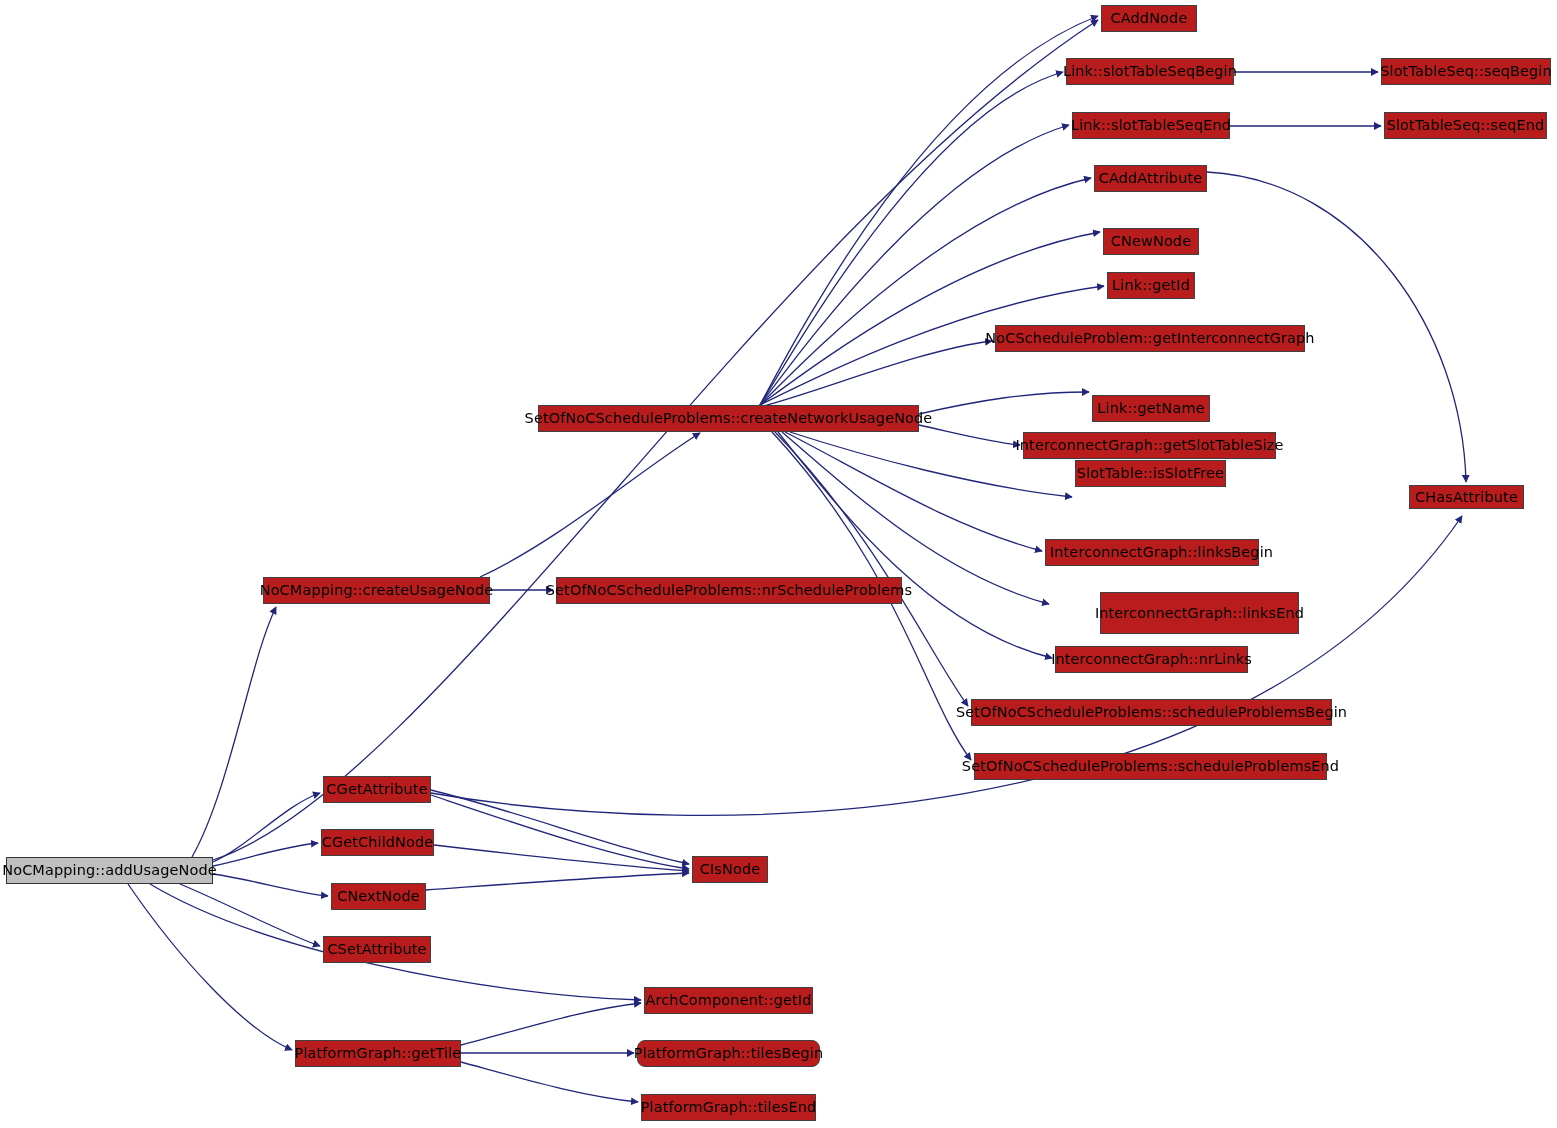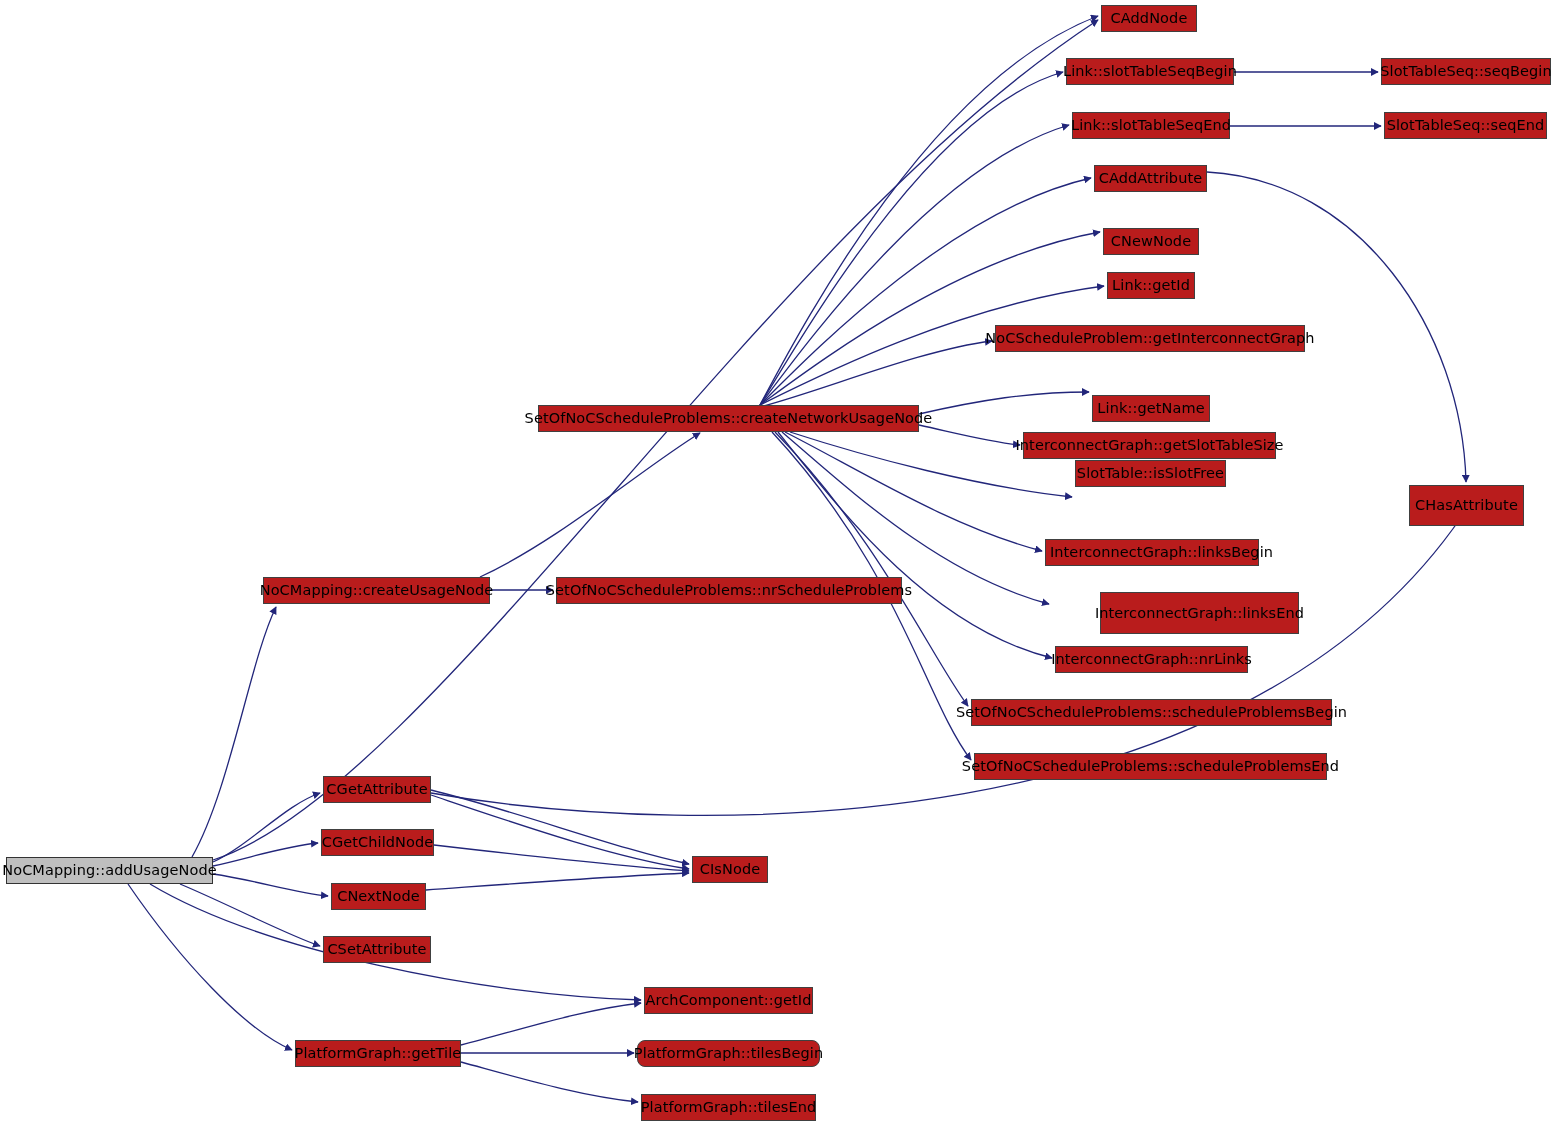--- a/index.html
+++ b/index.html
@@ -148,21 +148,21 @@
       </div>
       <div class="node" style="left: 974px; top: 753px; width: 353px; height: 27px;">
         <span class="lbl">SetOfNoCScheduleProblems::scheduleProblemsEnd</span>
       </div>
       <div class="node" style="left: 1381px; top: 58px; width: 170px; height: 27px;">
         <span class="lbl">SlotTableSeq::seqBegin</span>
       </div>
       <div class="node" style="left: 1384px; top: 112px; width: 163px; height: 27px;">
         <span class="lbl">SlotTableSeq::seqEnd</span>
       </div>
-      <div class="node" style="left: 1409px; top: 485px; width: 115px; height: 41px;">
+      <div class="node" style="left: 1409px; top: 485px; width: 115px; height: 24px;">
         <span class="lbl">CHasAttribute</span>
       </div>
       <div class="node" style="left: 323px; top: 776px; width: 108px; height: 27px;">
         <span class="lbl">CGetAttribute</span>
       </div>
       <div class="node" style="left: 321px; top: 829px; width: 113px; height: 27px;">
         <span class="lbl">CGetChildNode</span>
       </div>
       <div class="node" style="left: 331px; top: 883px; width: 95px; height: 27px;">
         <span class="lbl">CNextNode</span>

